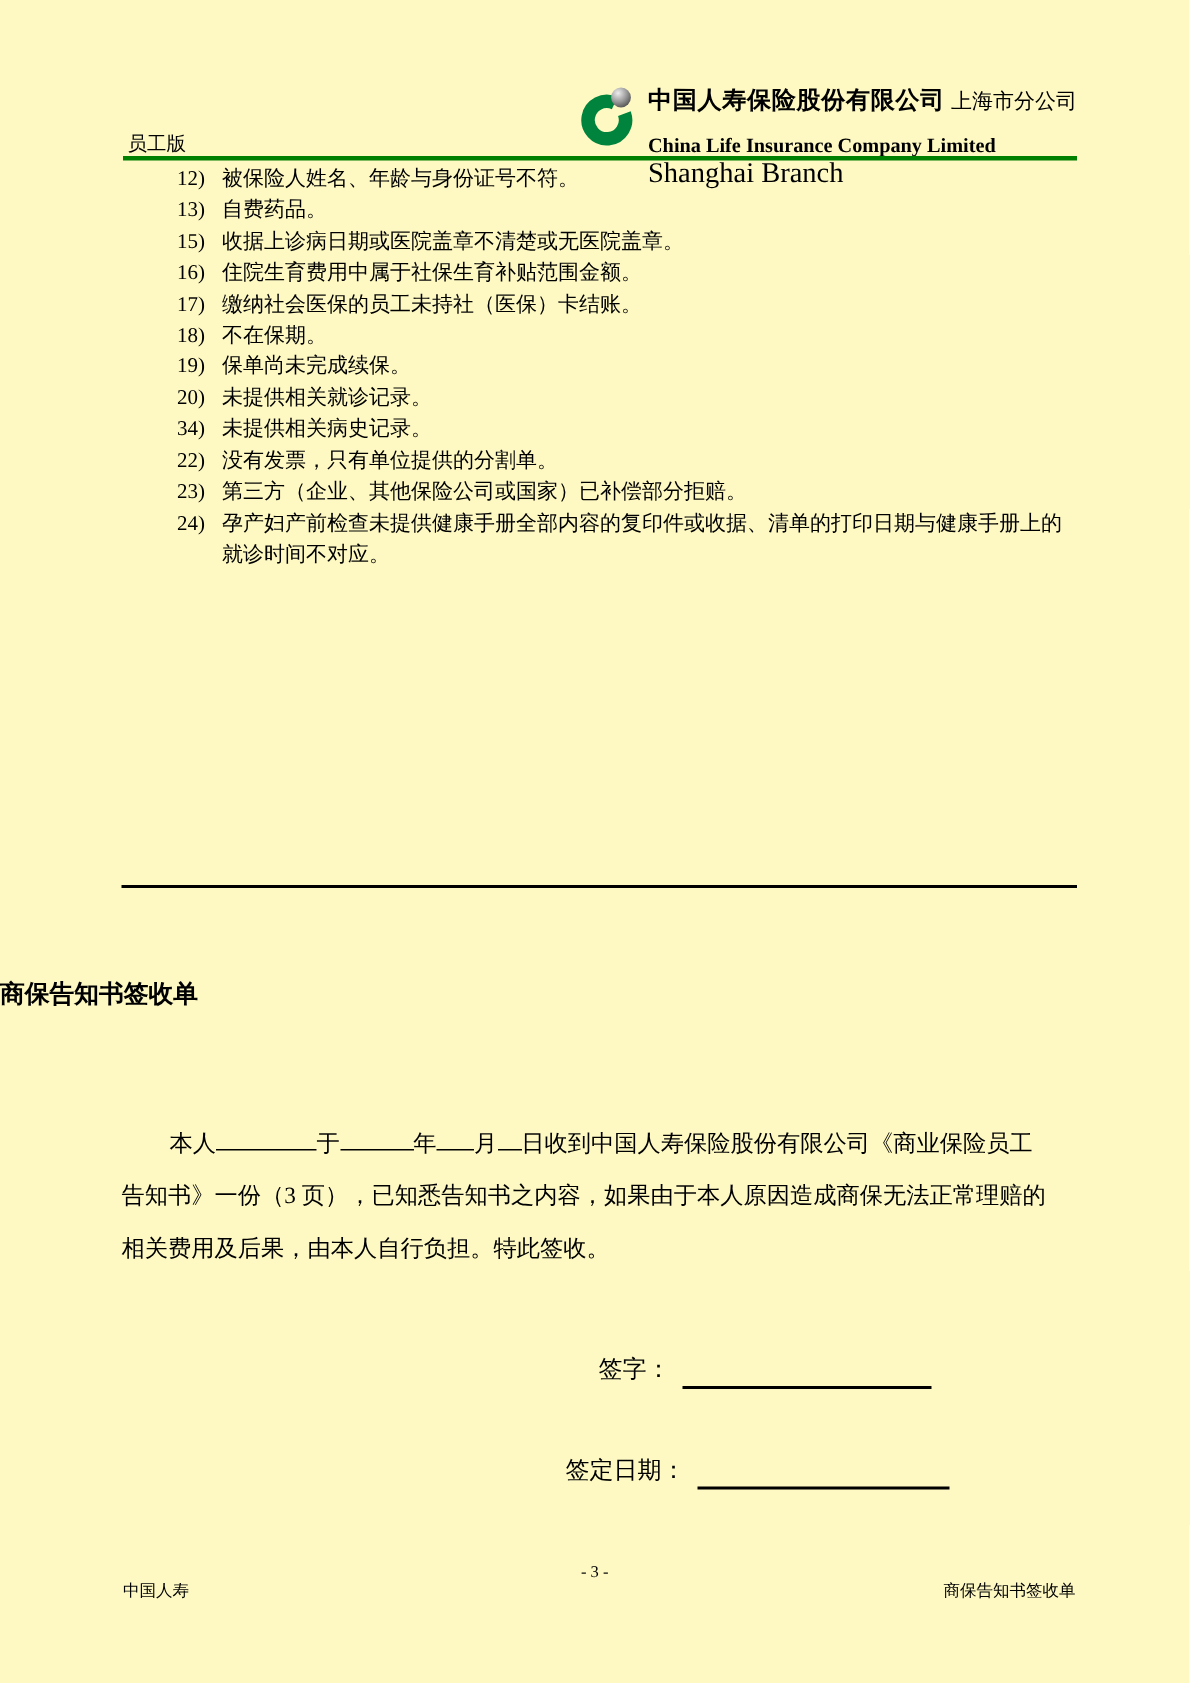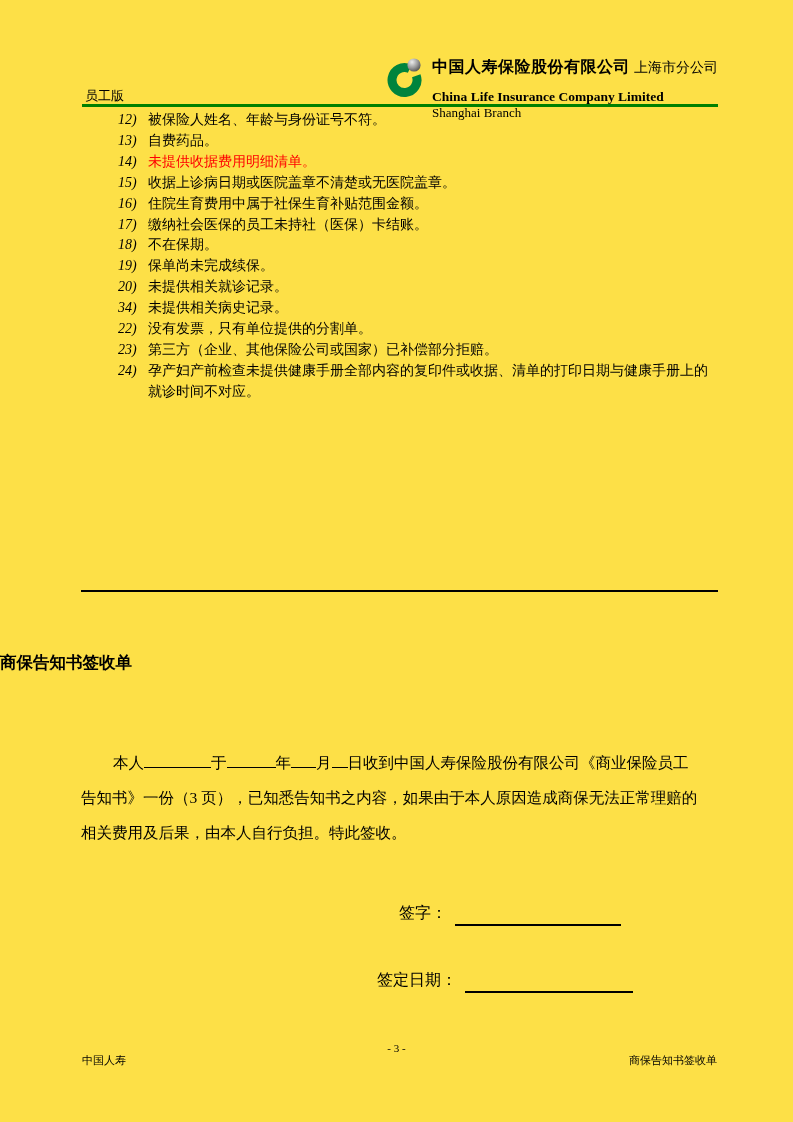--- a/index.html
+++ b/index.html
@@ -4,21 +4,21 @@
 <style>
   html, body {
     margin: 0;
     padding: 0;
     background: #ffffff;
   }
   .page {
     position: relative;
     width: 793px;
     height: 1122px;
-    background: #fde047;
+    background: #fef9c3;
     color: #000000;
     font-family: "Liberation Serif", "DejaVu Serif", serif;
     overflow: hidden;
   }
 
   
   .logo {
     position: absolute;
     left: 387px;
     top: 56px;
@@ -52,21 +52,21 @@
     align-items: flex-start;
     margin-top: 11px;
     flex-direction: column;
   }
   .company-name-en {
     font-size: 13.5px;
     font-weight: bold;
     white-space: nowrap;
   }
   .company-branch-en {
-    font-size: 13px;
+    font-size: 19px;
     white-space: nowrap;
   }
   .version-label {
     position: absolute;
     left: 85px;
     top: 87px;
     font-size: 13px;
   }
   .header-green-line {
     position: absolute;
@@ -85,21 +85,20 @@
     width: 602px;
     font-size: 14px;
   }
   .li {
     display: flex;
     line-height: 20.9px;
   }
   .li-no {
     flex: none;
     width: 30px;
-    font-style: italic;
   }
   .li-text {
     flex: 1;
   }
 
   
   .section-divider {
     position: absolute;
     left: 81px;
     top: 590px;
@@ -219,24 +218,20 @@
   <div class="reject-list">
       <div class="li">
         <span class="li-no">12)</span>
         <span class="li-text">被保险人姓名、年龄与身份证号不符。</span>
       </div>
       <div class="li">
         <span class="li-no">13)</span>
         <span class="li-text">自费药品。</span>
       </div>
       <div class="li">
-        <span class="li-no">14)</span>
-        <span class="li-text" style="color: rgb(254, 0, 0);">未提供收据费用明细清单。</span>
-      </div>
-      <div class="li">
         <span class="li-no">15)</span>
         <span class="li-text">收据上诊病日期或医院盖章不清楚或无医院盖章。</span>
       </div>
       <div class="li">
         <span class="li-no">16)</span>
         <span class="li-text">住院生育费用中属于社保生育补贴范围金额。</span>
       </div>
       <div class="li">
         <span class="li-no">17)</span>
         <span class="li-text">缴纳社会医保的员工未持社（医保）卡结账。</span>

